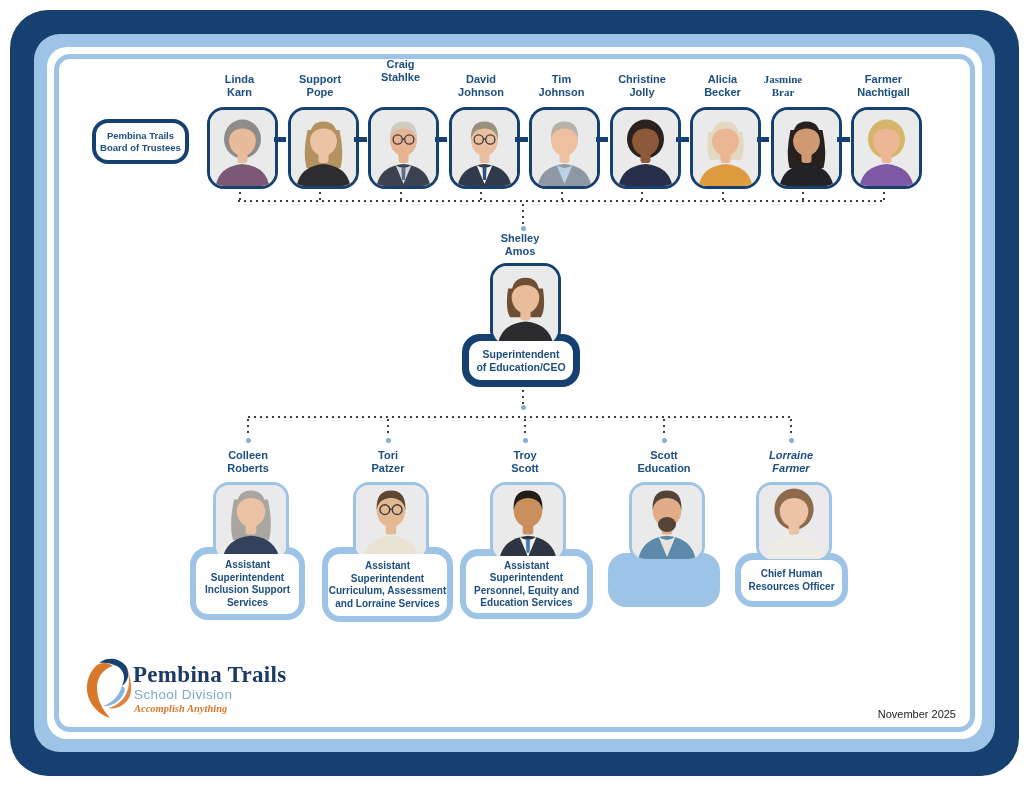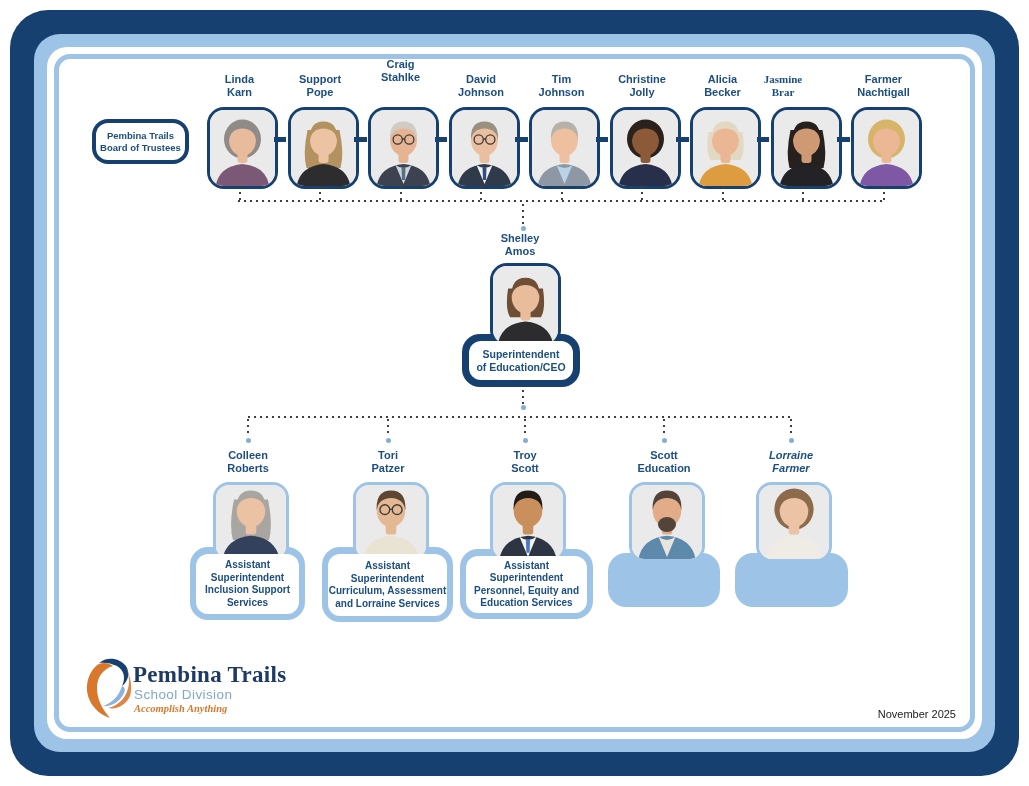--- a/index.html
+++ b/index.html
@@ -323,13 +323,17 @@
     </div>
     <div class="boxblue" style="left: 735px; top: 553px; width: 113px; height: 54px;"></div>
     <div class="photo blueb" style="left: 756px; top: 482px; width: 70px; height: 74px;"><svg viewBox="0 0 66 76" width="100%" height="100%" preserveAspectRatio="xMidYMax slice">
         <rect width="66" height="76" fill="#eaeaea"></rect>
         <ellipse cx="33" cy="29" rx="18.5" ry="19.5" fill="#8c6a4b"></ellipse>
         <path d="M6,76 Q10,56 33,54 Q56,56 60,76 Z" fill="#efece6"></path>
         <rect x="28" y="40" width="10" height="13" rx="3" fill="#ecc3a4"></rect>
         <ellipse cx="33" cy="30" rx="13.5" ry="16" fill="#ecc3a4"></ellipse>
         <path d="M19.5,30 Q18.5,11.5 33,11.5 Q47.5,11.5 46.5,30 Q45,19 33,18.5 Q21,19 19.5,30 Z" fill="#8c6a4b"></path>
       </svg></div>
+    <div class="boxinner" style="left: 741px; top: 560px; width: 101px; height: 41px; font-size: 10px; line-height: 12.5px;">
+      <div>Chief Human</div>
+      <div>Resources Officer</div>
+    </div>
   </div>
 
 </body></html>

